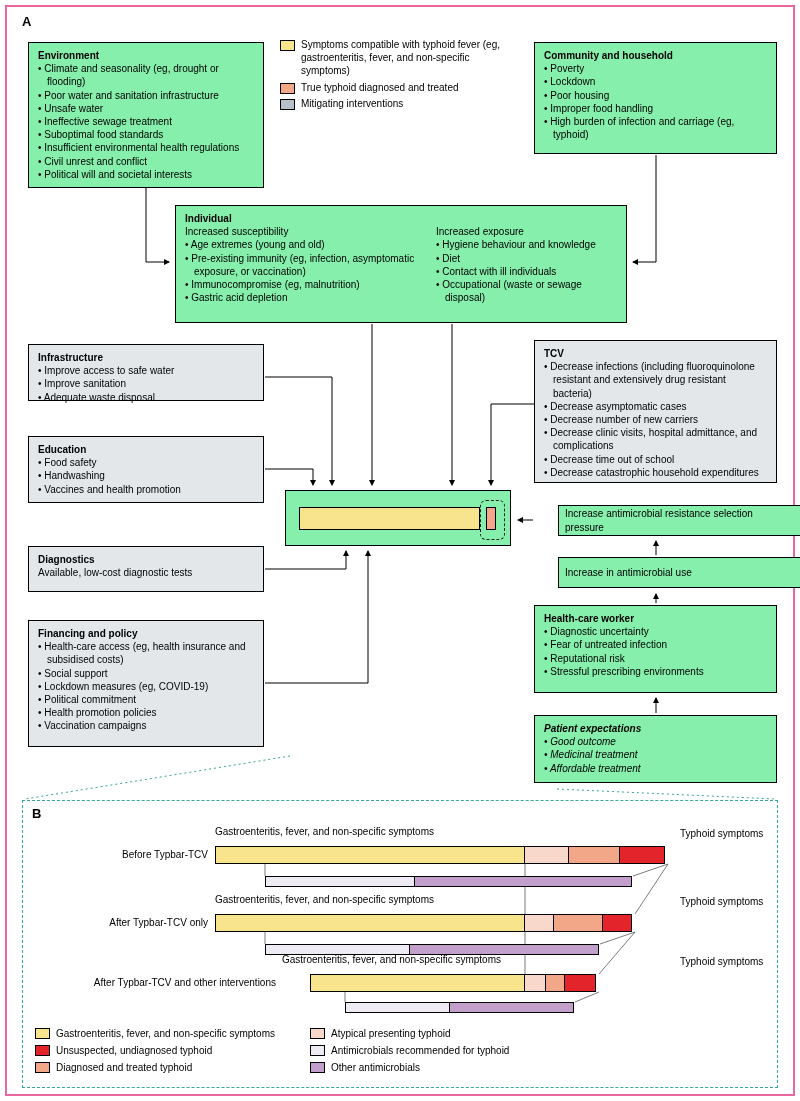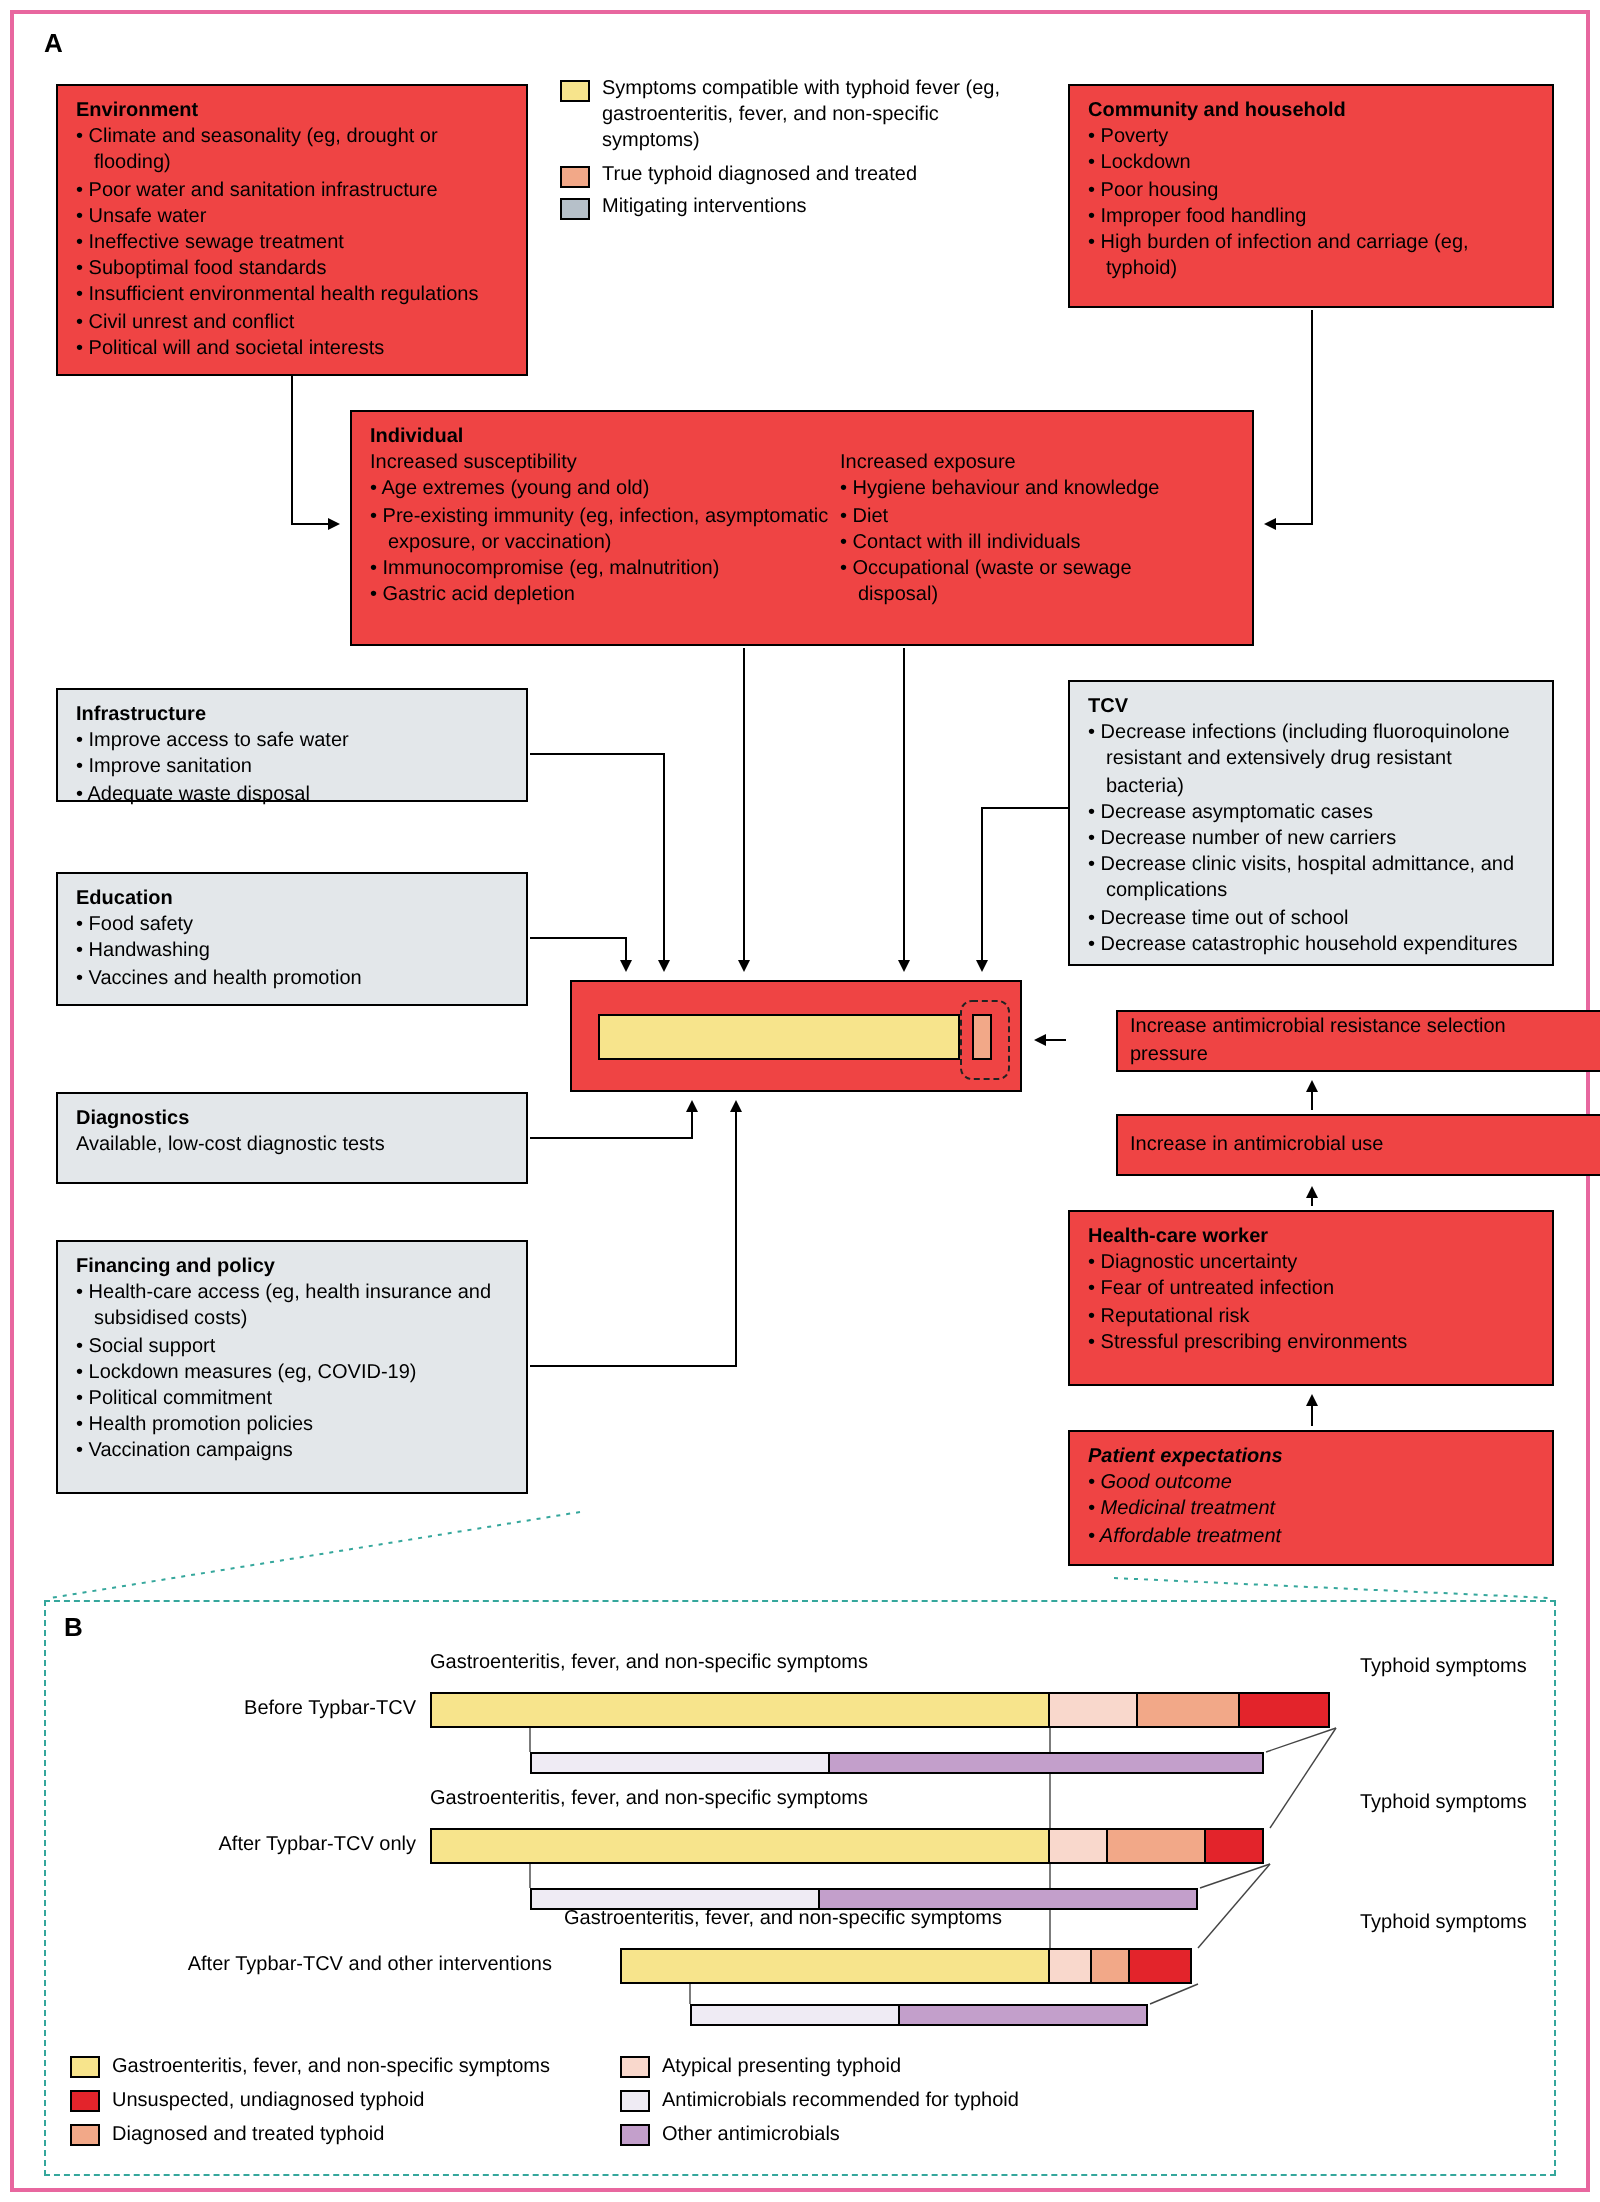--- a/index.html
+++ b/index.html
@@ -1,26 +1,26 @@
 <!DOCTYPE html>
 <html><head>
 <meta charset="utf-8">
 <style>
   html,body{margin:0;padding:0;background:#fff;}
   .fig{position:relative;width:800px;height:1101px;background:#fff;overflow:hidden;
        font-family:"Liberation Sans",sans-serif;color:#000;}
   .frame{position:absolute;left:5px;top:5px;right:5px;bottom:5px;border:2px solid #E8679F;pointer-events:none;}
   .panel-label{position:absolute;font-weight:700;font-size:13px;}
-  .box{position:absolute;border:1px solid #000;background:#ef4444;padding:6px 9px;box-sizing:border-box;
+  .box{position:absolute;border:1px solid #000;background:#86efac;padding:6px 9px;box-sizing:border-box;
        font-size:10px;line-height:1.32;}
   .gray{background:#E3E7EA;}
   .title{font-weight:700;}
   .li{padding-left:9px;text-indent:-9px;}
   .li::before{content:"• ";}
-  .cols{display:flex;}
+  .cols{display:flex;gap:16px;}
   .col-a{width:235px;}
   .col-b{width:180px;}
   .legend-top{position:absolute;left:280px;top:38px;width:232px;font-size:10px;line-height:1.32;}
   .leg-item{display:flex;gap:6px;margin-bottom:3px;align-items:flex-start;}
   .swatch{width:13px;height:9px;border:1px solid #000;flex:0 0 auto;margin-top:2px;}
   .flexcenter{display:flex;align-items:center;margin-left:24px;}
   .central{padding:0;}
   .cbar{position:absolute;border:1px solid #000;box-sizing:border-box;}
   .ring{position:absolute;border:1px dashed #222;border-radius:6px;background:transparent;}
   .svg-overlay{position:absolute;left:0;top:0;pointer-events:none;}

